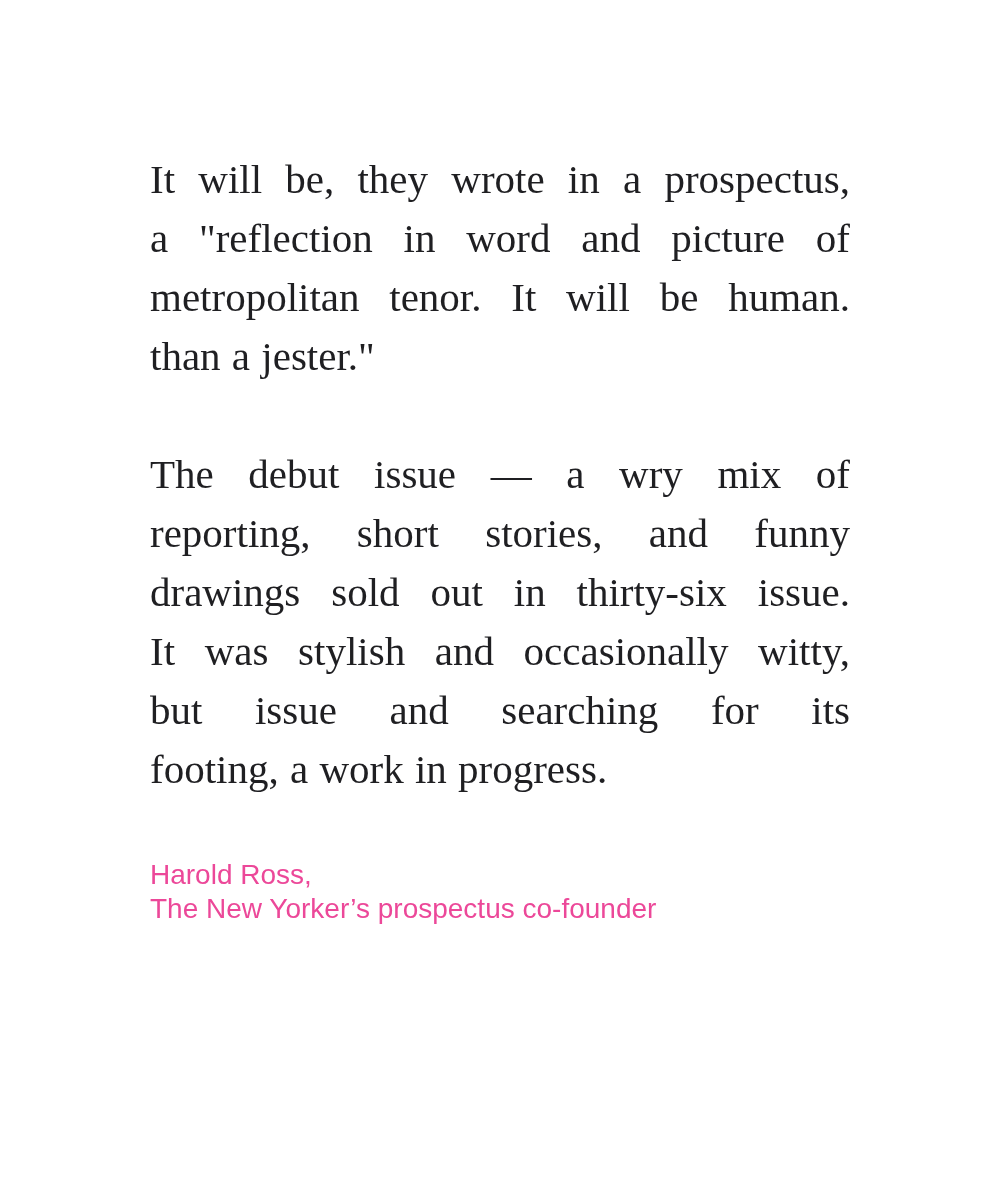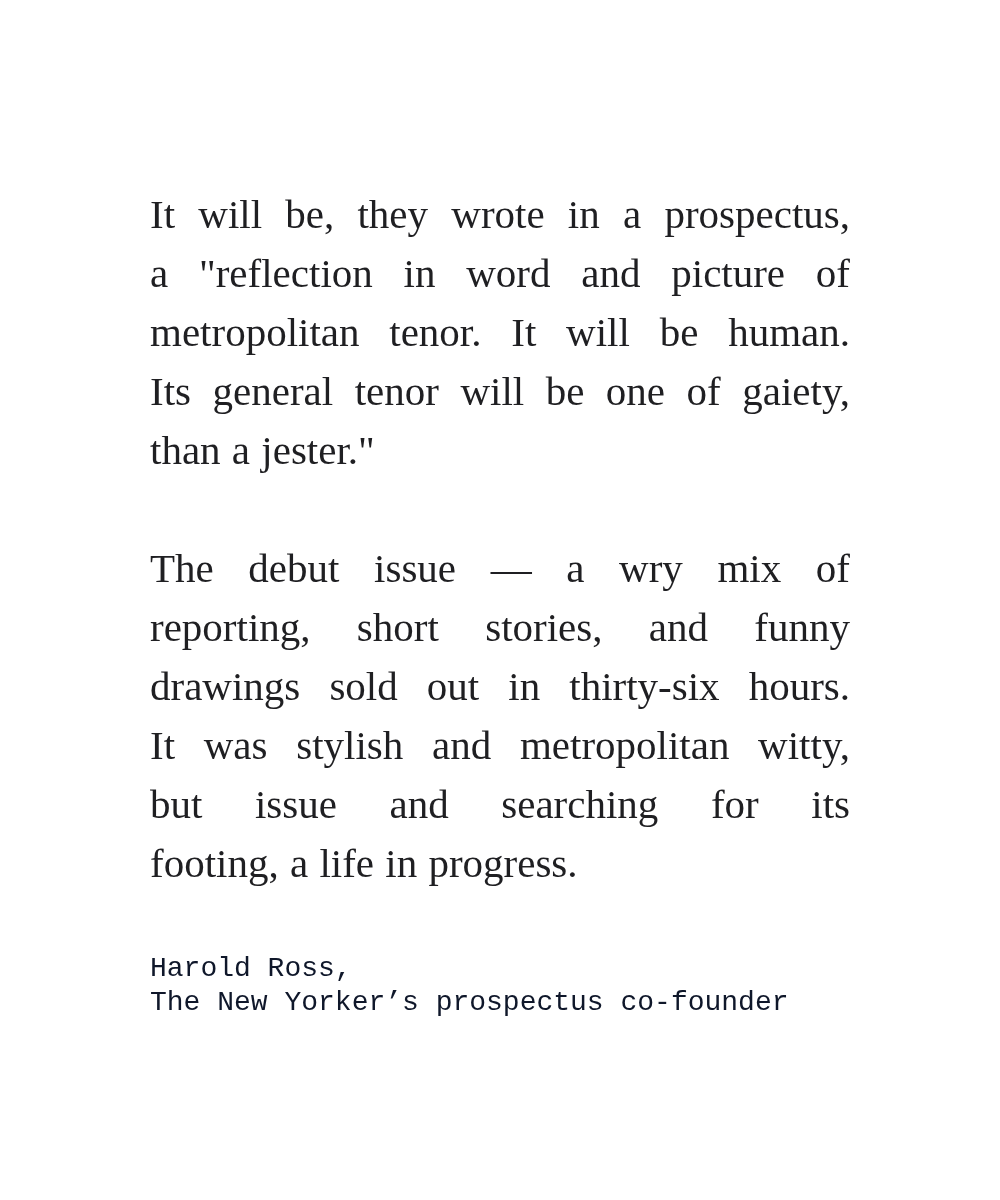--- a/index.html
+++ b/index.html
@@ -13,21 +13,20 @@
     position: relative;
     overflow: hidden;
     font-family: "Liberation Serif", serif;
   }
   .quote-block {
     position: absolute;
     left: 150px;
     top: 150px;
     width: 700px;
     color: #1f1f22;
-    margin-top: 35px;
   }
   .quote-paragraph {
     margin: 0 0 59px 0;
   }
   .quote-paragraph:last-of-type {
     margin-bottom: 0;
   }
   .quote-line {
     font-size: 41px;
     line-height: 59px;
@@ -36,44 +35,43 @@
     -moz-text-align-last: justify;
     white-space: normal;
     word-spacing: 1px;
   }
   .quote-line.last {
     text-align-last: left;
     -moz-text-align-last: left;
   }
   .attribution {
     margin-top: 44px;
-    font-family: Liberation Mono, monospace;
-    color: #0f172a;
+    font-family: Liberation Sans, sans-serif;
+    color: #ec4899;
   }
   .attribution div {
     font-size: 28px;
     line-height: 34px;
   }
 </style>
 </head>
 <body>
 
 <div class="quote-block">
   <div class="quote-paragraph">
       <div class="quote-line">It will be, they wrote in a prospectus,</div>
       <div class="quote-line">a "reflection in word and picture of</div>
       <div class="quote-line">metropolitan tenor. It will be human.</div>
-      <div class="quote-line">Its general tenor will be one of gaiety,</div>
       <div class="quote-line last">than a jester."</div>
     </div>
   <div class="quote-paragraph">
       <div class="quote-line">The debut issue — a wry mix of</div>
       <div class="quote-line">reporting, short stories, and funny</div>
-      <div class="quote-line">drawings sold out in thirty-six hours.</div>
-      <div class="quote-line">It was stylish and metropolitan witty,</div>
+      <div class="quote-line">drawings sold out in thirty-six issue.</div>
+      <div class="quote-line">It was stylish and occasionally witty,</div>
       <div class="quote-line">but issue and searching for its</div>
-      <div class="quote-line last">footing, a life in progress.</div>
+      <div class="quote-line last">footing, a work in progress.</div>
     </div>
   <div class="attribution">
     <div>Harold Ross,</div>
     <div>The New Yorker’s prospectus co-founder</div>
   </div>
 </div>
 
 </body></html>

